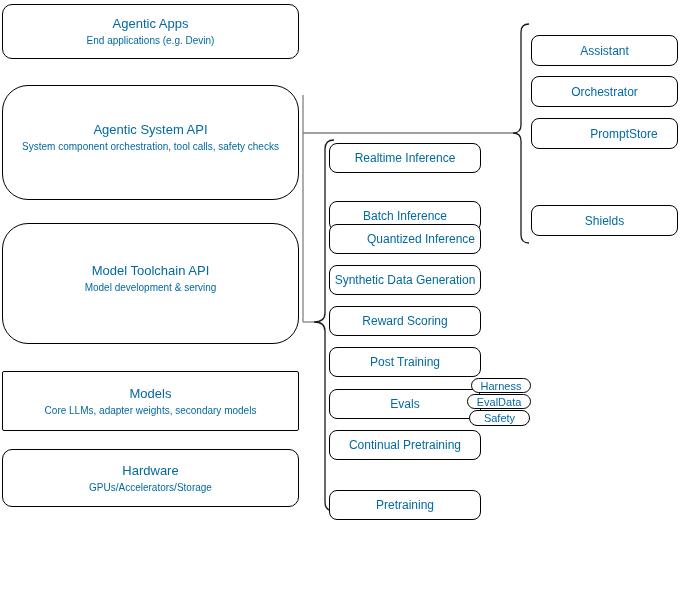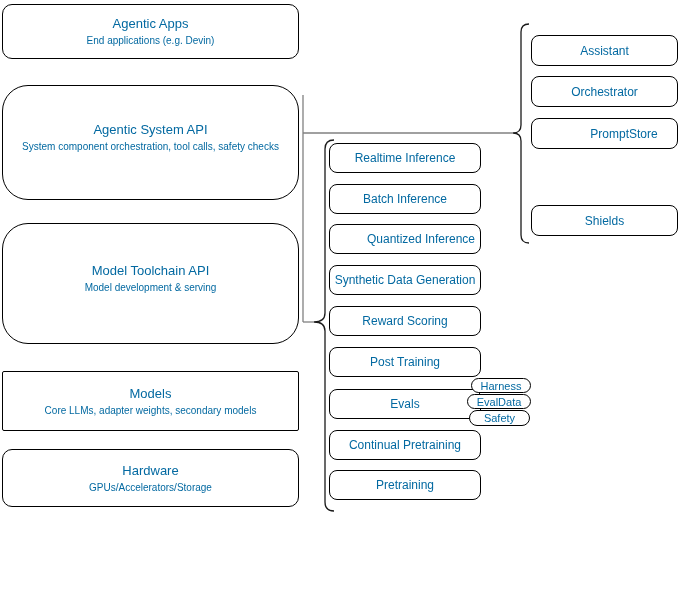--- a/index.html
+++ b/index.html
@@ -68,23 +68,23 @@
     box-sizing: border-box;
     border: 1px solid #000000;
     border-radius: 8px;
     background: #ffffff;
     display: flex;
     align-items: center;
     justify-content: center;
     font-size: 12px;
     white-space: nowrap;
   }
-  .m1 { top: 143px; } .m2 { top: 184px; } .m3 { top: 224px; padding-left: 32px; }
+  .m1 { top: 143px; } .m2 { top: 201px; } .m3 { top: 224px; padding-left: 32px; }
   .m4 { top: 265px; } .m5 { top: 306px; } .m6 { top: 347px; }
-  .m7 { top: 389px; } .m8 { top: 430px; } .m9 { top: 470px; }
+  .m7 { top: 389px; } .m8 { top: 430px; } .m9 { top: 490px; }
 
   
   .rnode {
     position: absolute;
     left: 531px;
     width: 147px;
     height: 31px;
     box-sizing: border-box;
     border: 1px solid #000000;
     border-radius: 8px;

